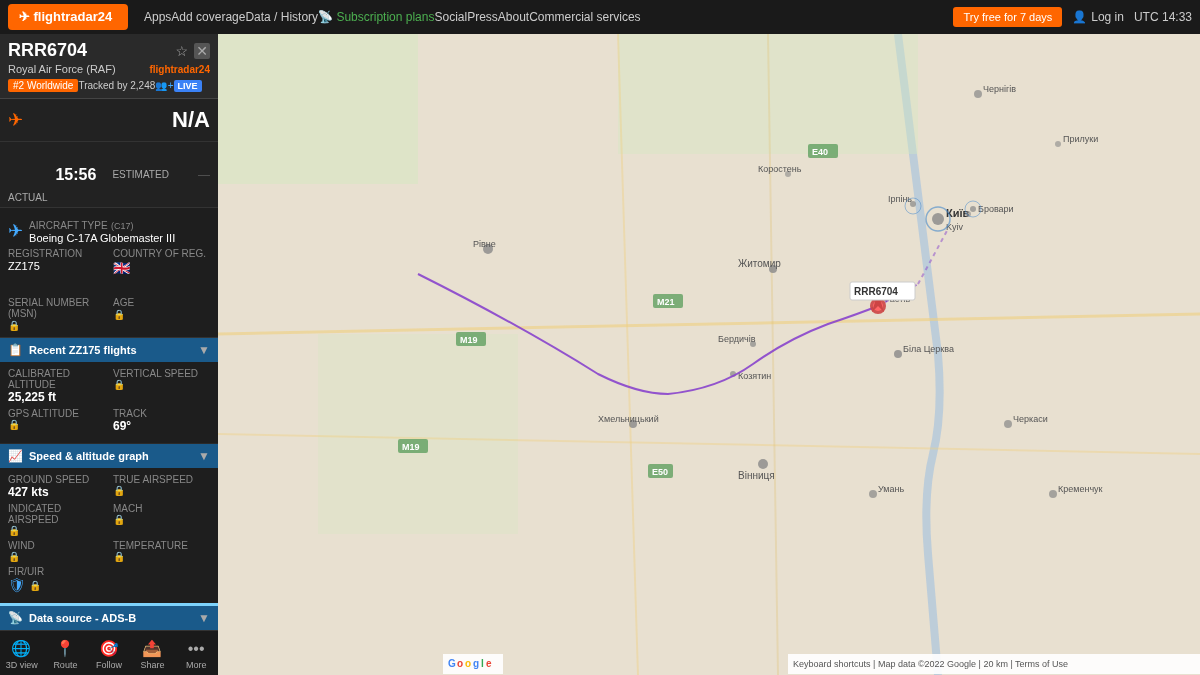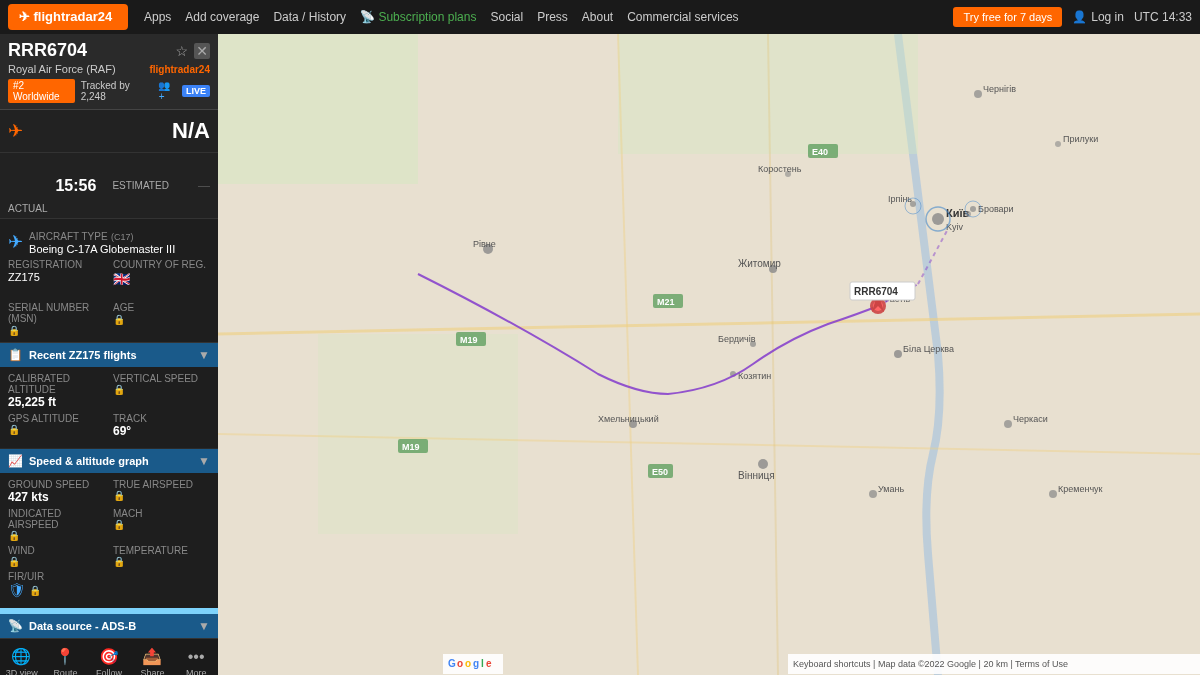--- a/index.html
+++ b/index.html
@@ -4,21 +4,21 @@
   <style>
     * { margin: 0; padding: 0; box-sizing: border-box; }
     body { width: 1200px; height: 675px; overflow: hidden; font-family: Arial, sans-serif; font-size: 12px; background: #1a1a2e; }
 
     
     .topnav {
       display: flex; align-items: center; background: #1a1a1a; height: 34px; padding: 0 8px; gap: 16px; position: relative; z-index: 100;
     }
     .logo { display: flex; align-items: center; gap: 4px; }
     .logo-img { background: #ff6600; border-radius: 4px; width: 120px; height: 26px; display: flex; align-items: center; justify-content: center; }
-    .nav-links { display: flex; gap: 14px; align-items: center; }
+    .nav-links { display: flex; align-items: center; }
     .nav-link { color: #ccc; font-size: 12px; cursor: pointer; text-decoration: none; white-space: nowrap; }
     .nav-link.green { color: #4CAF50; }
     .nav-right { margin-left: auto; display: flex; align-items: center; gap: 10px; }
     .try-btn { background: #ff6600; color: #fff; border: none; border-radius: 3px; padding: 4px 10px; font-size: 11px; cursor: pointer; white-space: nowrap; }
     .login-link { color: #ccc; font-size: 12px; cursor: pointer; display: flex; align-items: center; gap: 4px; }
     .utc-time { color: #ccc; font-size: 12px; white-space: nowrap; }
 
     
     .main-layout { display: flex; height: calc(675px - 34px); }
 
@@ -27,21 +27,21 @@
 
     
     .flight-header { background: #2a2a2a; padding: 6px 8px; display: flex; flex-direction: column; gap: 2px; border-bottom: 1px solid #444; }
     .flight-header-top { display: flex; align-items: center; justify-content: space-between; }
     .flight-callsign { color: #fff; font-size: 18px; font-weight: bold; }
     .flight-header-icons { display: flex; gap: 6px; align-items: center; }
     .star-icon { color: #aaa; font-size: 14px; cursor: pointer; }
     .close-icon { color: #aaa; font-size: 14px; cursor: pointer; background: #555; border-radius: 2px; width: 16px; height: 16px; display: flex; align-items: center; justify-content: center; }
     .airline-name { color: #ccc; font-size: 11px; }
     .fr24-logo-small { color: #ff6600; font-size: 10px; font-weight: bold; margin-left: auto; }
-    .badge-row { display: flex; align-items: center; gap: 6px; margin-top: 2px; }
+    .badge-row { display: flex; align-items: center; margin-top: 2px; }
     .badge { background: #ff6600; color: #fff; font-size: 10px; padding: 1px 5px; border-radius: 2px; }
     .badge-text { color: #ccc; font-size: 10px; }
     .live-badge { background: #3b82f6; color: #fff; font-size: 9px; padding: 1px 4px; border-radius: 2px; font-weight: bold; }
 
     
     .aircraft-image { background: linear-gradient(135deg, #2a3a5a 0%, #4a6a8a 50%, #3a5a7a 100%); height: 90px; display: flex; align-items: center; justify-content: center; position: relative; overflow: hidden; }
     .aircraft-svg { width: 160px; height: 70px; }
     .image-credit { position: absolute; bottom: 19px; left: 4px; color: rgba(255,255,255,0.6); font-size: 9px; }
     .image-link { position: absolute; bottom: 2px; right: 4px; color: #4af; font-size: 10px; cursor: pointer; }
 
@@ -77,21 +77,21 @@
     .chevron { color: #aaa; font-size: 12px; }
 
     
     .data-grid { background: #1e1e1e; padding: 6px 8px; border-bottom: 1px solid #2a2a2a; }
     .data-item-label { color: #888; font-size: 10px; text-transform: uppercase; }
     .data-item-value { color: #fff; font-size: 12px; font-weight: bold; }
     .data-row { display: flex; gap: 8px; margin-bottom: 4px; }
     .data-col { flex: 1; }
 
     
-    .speed-data { background: #1e1e1e; padding: 6px 8px; border-bottom: 6px solid #7dd3fc; }
+    .speed-data { background: #1e1e1e; padding: 6px 8px; border-bottom: 3px solid #7dd3fc; }
 
     
     .bottom-toolbar { background: #1a1a1a; border-top: 1px solid #333; display: flex; padding: 4px 0; margin-top: auto; }
     .toolbar-btn { flex: 1; display: flex; flex-direction: column; align-items: center; justify-content: center; gap: 2px; cursor: pointer; padding: 4px 0; }
     .toolbar-btn-icon { color: #aaa; font-size: 16px; }
     .toolbar-btn-label { color: #aaa; font-size: 9px; }
 
     
     .map-area { flex: 1; position: relative; overflow: hidden; }
 
@@ -229,21 +229,21 @@
       <div class="info-row">
         <div class="info-col">
           <div class="info-label">REGISTRATION</div>
           <div class="info-value">ZZ175</div>
         </div>
         <div class="info-col">
           <div class="info-label">COUNTRY OF REG.</div>
           <div class="flag">🇬🇧</div>
         </div>
       </div>
-      <div class="info-row" style="margin-top:15px">
+      <div class="info-row" style="margin-top:21px">
         <div class="info-col">
           <div class="info-label">SERIAL NUMBER (MSN)</div>
           <div class="lock-icon">🔒</div>
         </div>
         <div class="info-col">
           <div class="info-label">AGE</div>
           <div class="lock-icon">🔒</div>
         </div>
       </div>
     </div>

